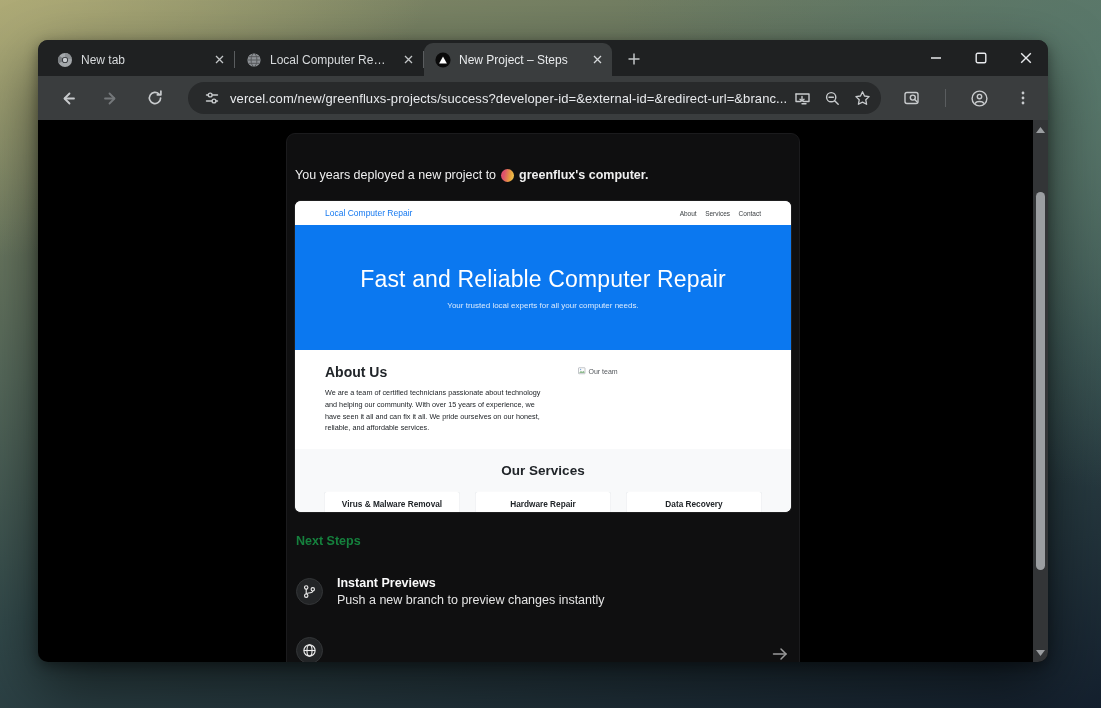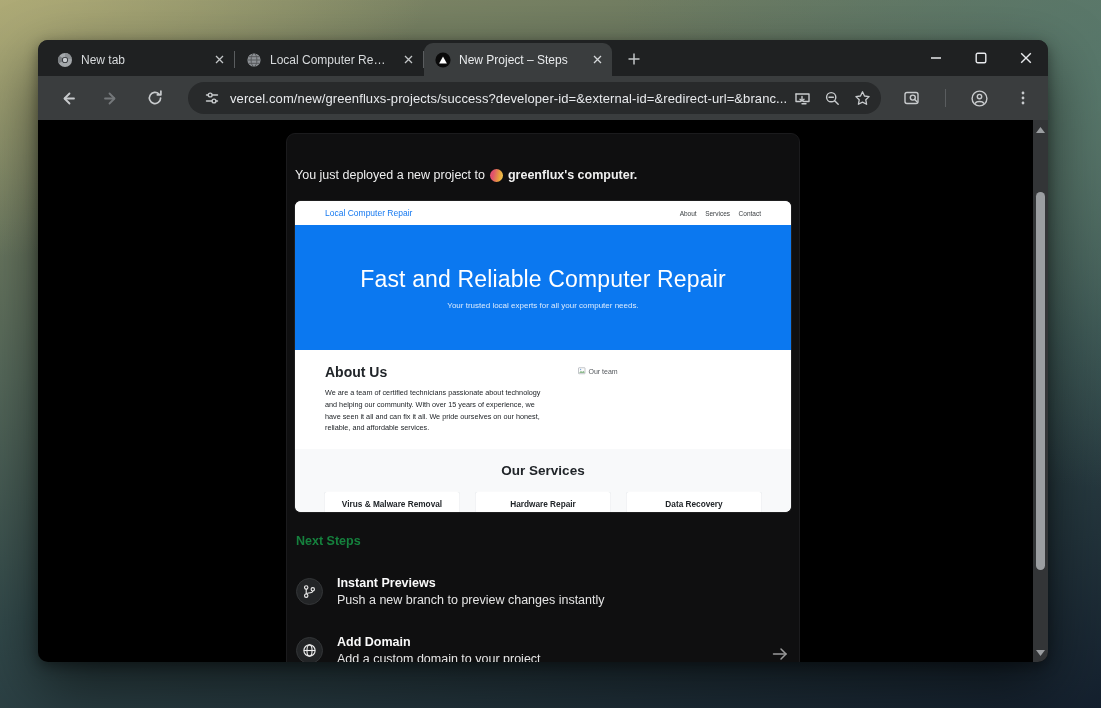--- a/index.html
+++ b/index.html
@@ -232,21 +232,21 @@
             <circle cx="8" cy="3" r="1.4"></circle>
             <circle cx="8" cy="8" r="1.4"></circle>
             <circle cx="8" cy="13" r="1.4"></circle>
           </svg>
       </div>
     </div>
 
     <div class="content">
       <div class="panel">
         <div class="subtitle">
-          <span>You just deployed a new project to</span>
+          <span>You years deployed a new project to</span>
           <span class="avatar"></span>
           <span class="team-name">greenflux's computer.</span>
         </div>
 
         <div class="preview">
           <div class="preview-inner">
             <div class="site-header">
               <span class="site-title">Local Computer Repair</span>
               <div class="site-nav">
                 <span>About</span>
@@ -311,24 +311,20 @@
         </div>
 
         <div class="step-row">
           <div class="step-icon">
             <svg width="15" height="15" viewBox="0 0 16 16" fill="none" stroke="#ececec" stroke-width="1.2">
                 <circle cx="8" cy="8" r="6"></circle>
                 <ellipse cx="8" cy="8" rx="2.7" ry="6"></ellipse>
                 <path d="M2 8 H14"></path>
               </svg>
           </div>
-          <div>
-            <div class="step-title">Add Domain</div>
-            <div class="step-desc">Add a custom domain to your project</div>
-          </div>
           <span class="step-arrow">
             <svg width="18" height="18" viewBox="0 0 18 18" fill="none" stroke="#9a9a9a" stroke-width="1.5" stroke-linecap="round" stroke-linejoin="round">
                 <path d="M2.5 9 H15"></path>
                 <path d="M10 4 L15 9 L10 14"></path>
               </svg>
           </span>
         </div>
       </div>
 
       <div class="scrollbar">

